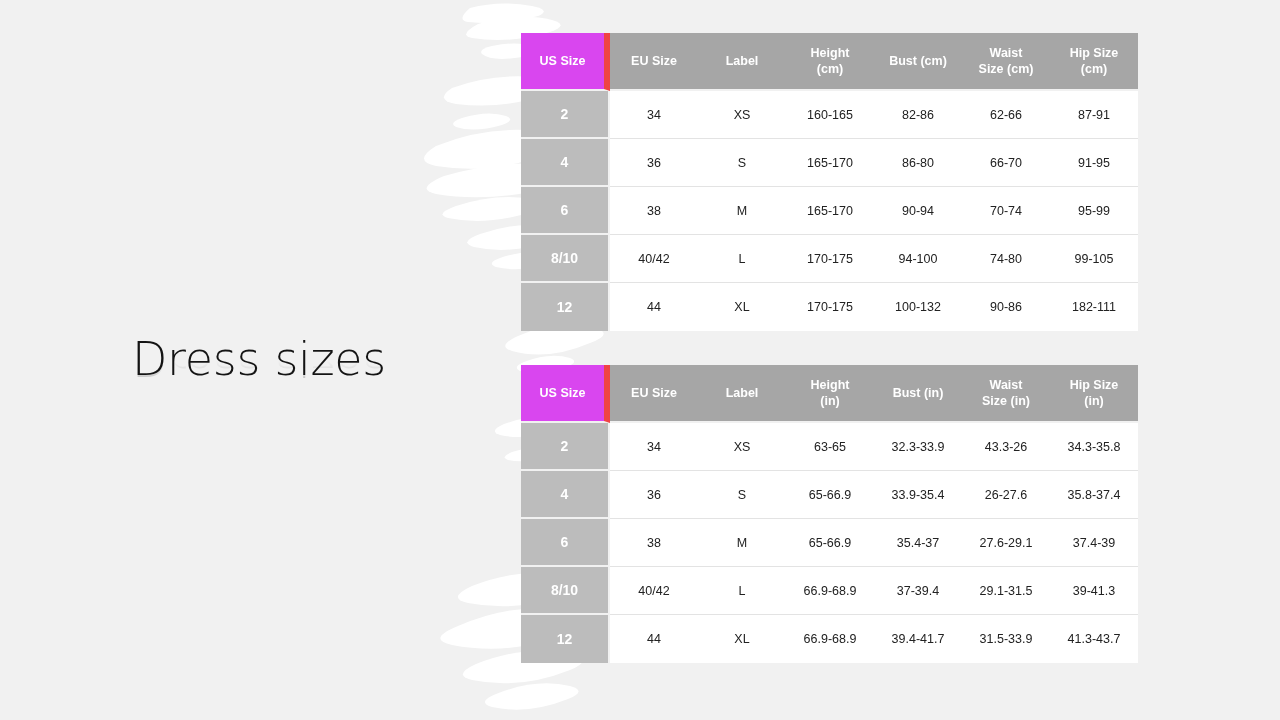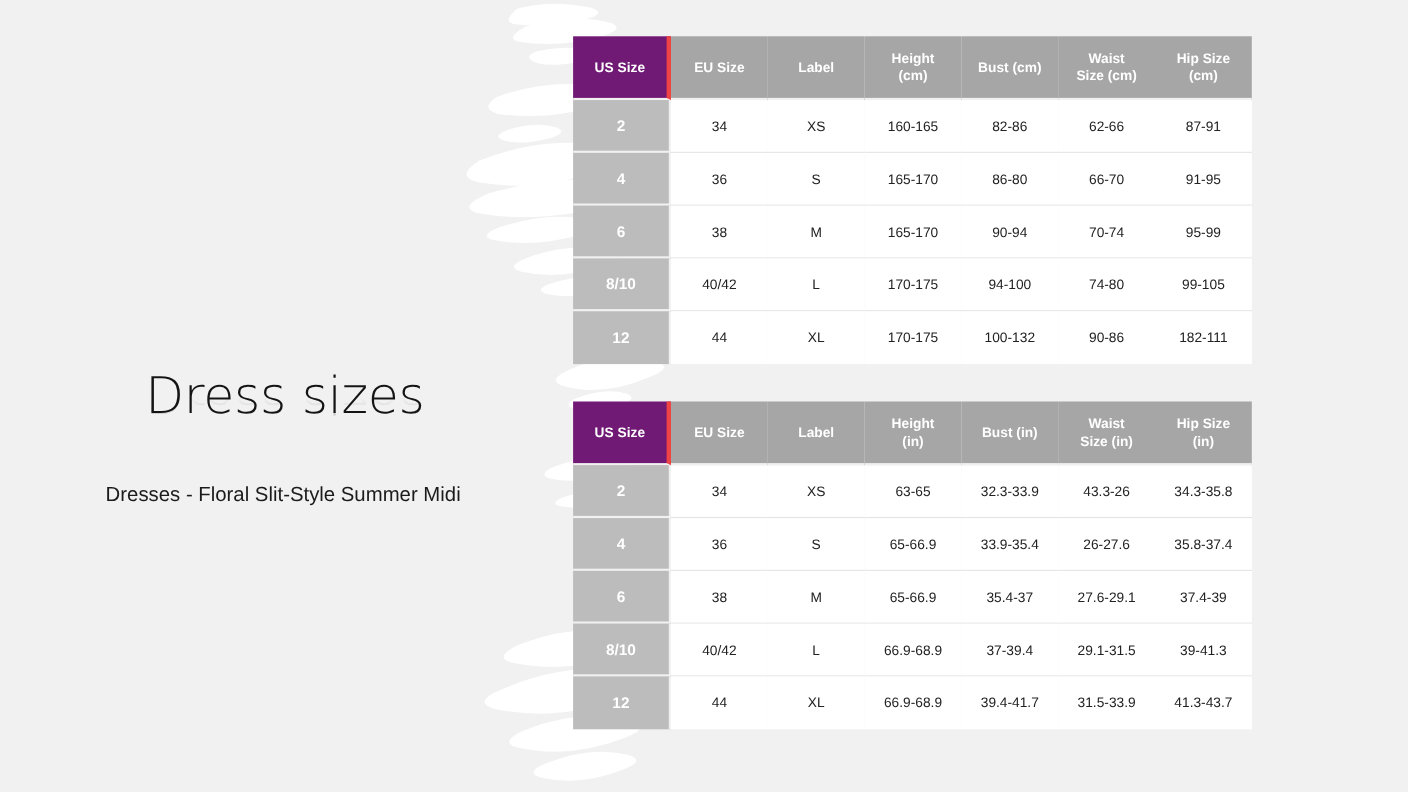--- a/index.html
+++ b/index.html
@@ -89,22 +89,22 @@
     color:#ffffff;
     font-size:12.5px;
     font-weight:bold;
     text-align:center;
     vertical-align:middle;
     line-height:16px;
     padding:0 4px;
     border-bottom:2px solid #f1f1f1;
   }
   .size-table thead th.us-head {
-    background:#701a75;
-    border-right:4px solid #ef4444;
+    background:#d946ef;
+    border-right:6px solid #ef4444;
   }
 
   .size-table tbody td {
     height:48px;
     background:#ffffff;
     color:#222222;
     font-size:12.5px;
     font-weight:400;
     text-align:center;
     vertical-align:middle;
@@ -146,21 +146,20 @@
       <path d="M472 586 q50 -20 100 -10 q24 6 -2 17 q-50 20 -102 10 q-22 -5 4 -17 z"></path>
       <path d="M458 626 q60 -26 118 -14 q28 6 -2 19 q-60 26 -122 14 q-26 -6 6 -19 z"></path>
       <path d="M476 664 q50 -20 96 -10 q22 6 -2 16 q-50 20 -98 10 q-20 -5 4 -16 z"></path>
       <path d="M496 694 q40 -16 74 -8 q18 5 -2 13 q-40 16 -76 8 q-16 -5 4 -13 z"></path>
     </g>
   </svg>
 
   <div id="title-block">
     <div id="page-title">Dress sizes</div>
     <div id="title-reflection">Dress sizes</div>
-    <div id="page-subtitle">Dresses - Floral Slit-Style Summer Midi</div>
   </div>
 
   <table class="size-table" id="table-cm">
     <colgroup>
       <col class="c-us">
         <col class="c-eu">
         <col class="c-label">
         <col class="c-h">
       <col class="c-b">
         <col class="c-w">

